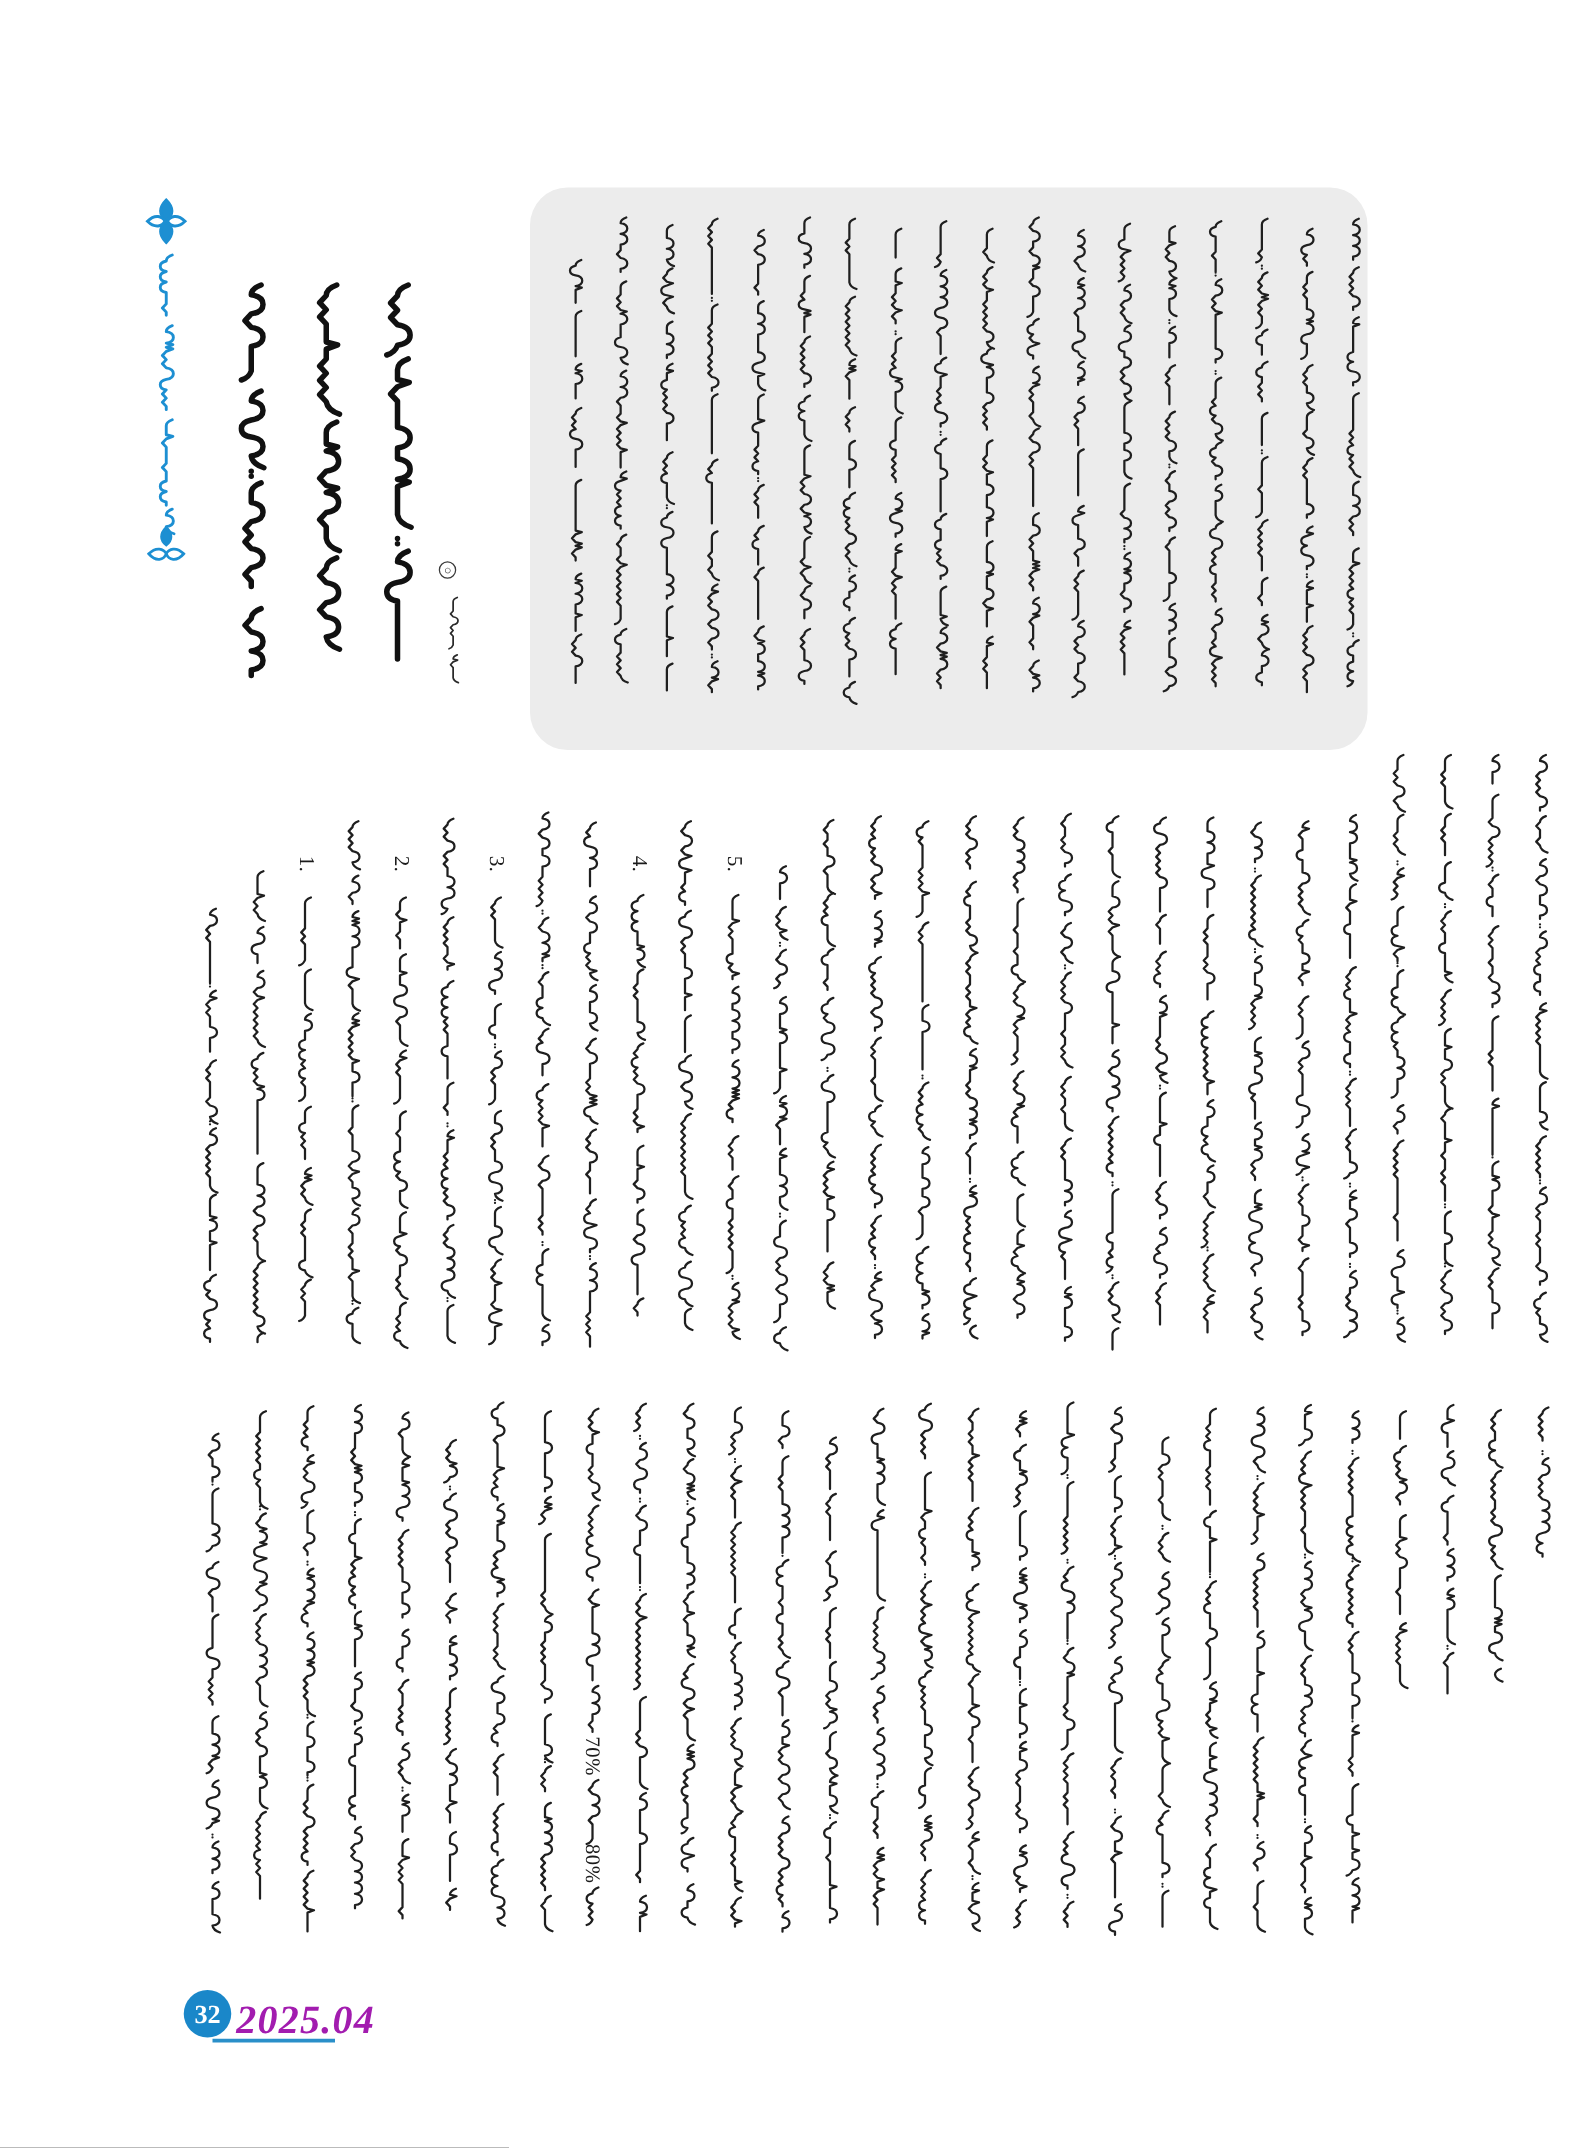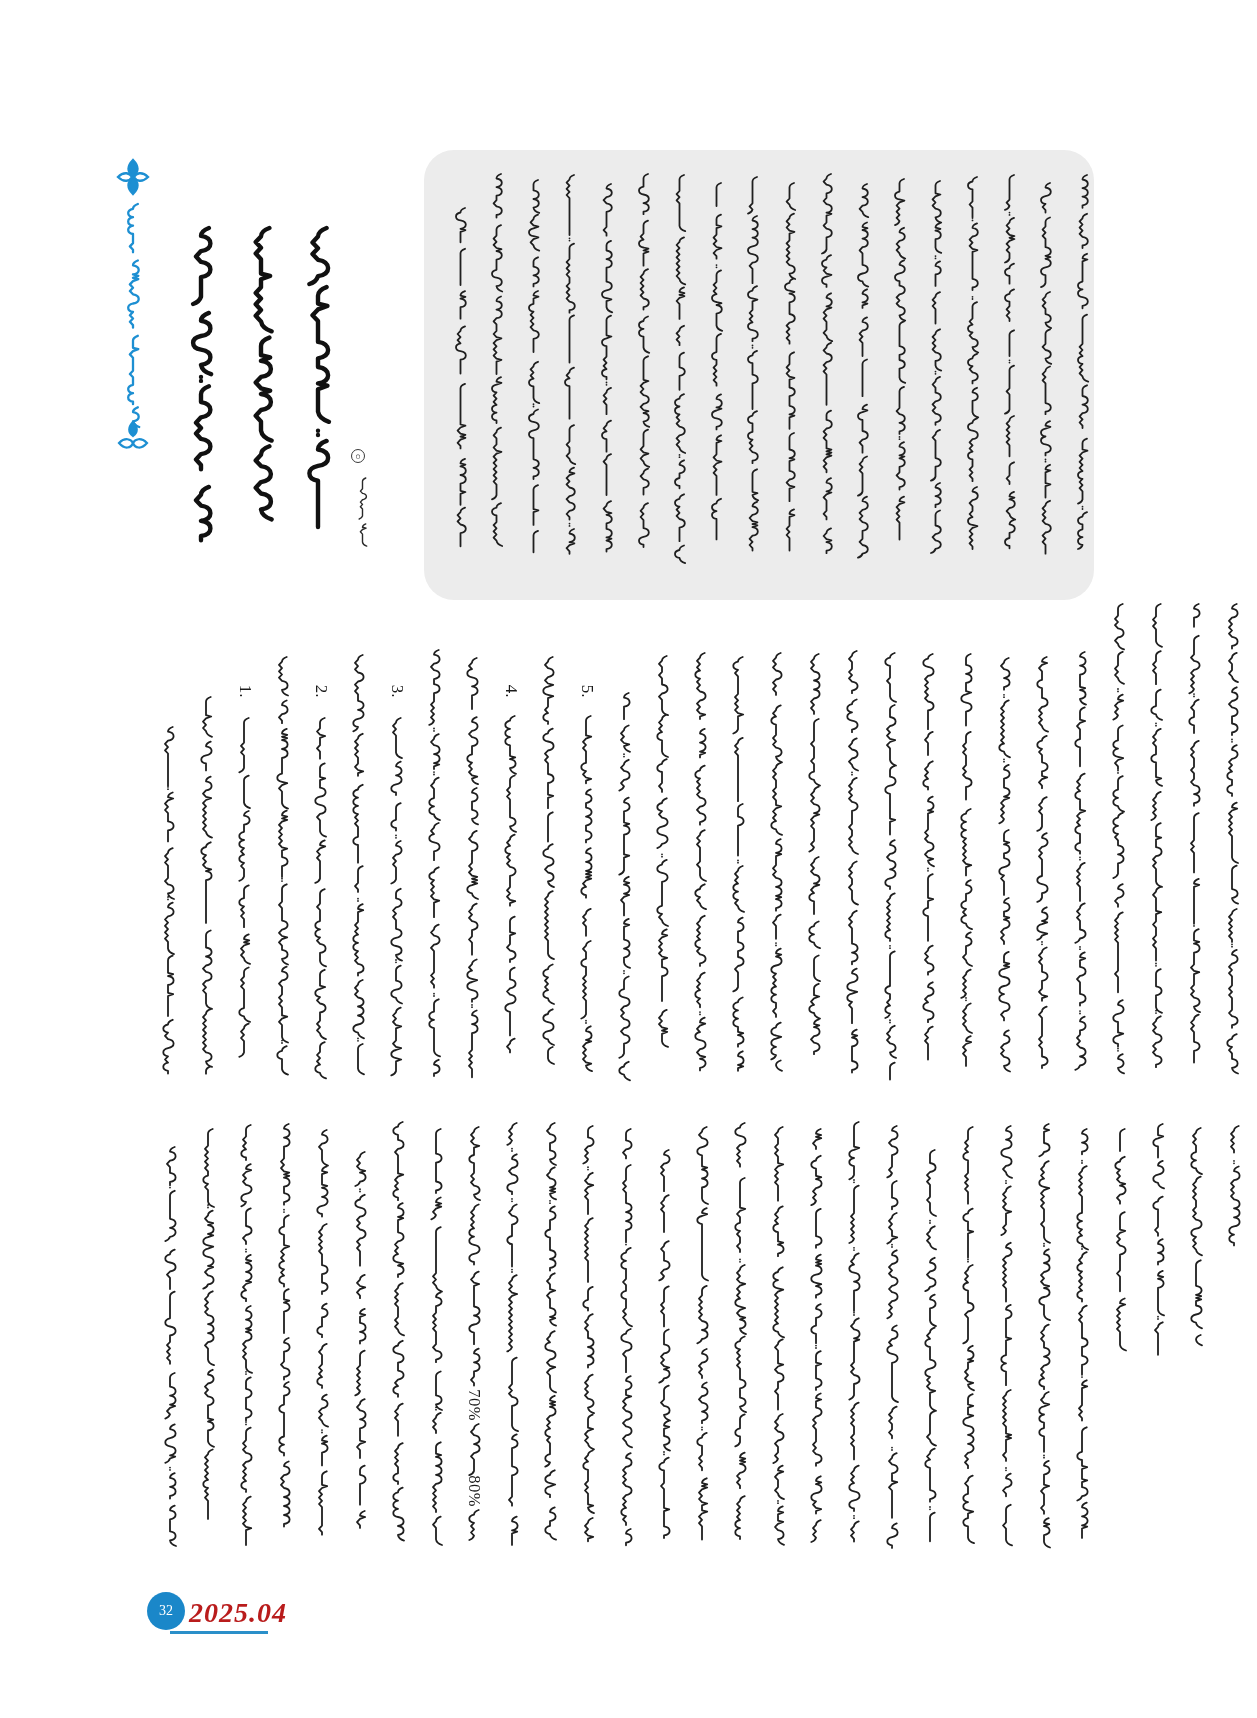--- a/index.html
+++ b/index.html
@@ -11,23 +11,23 @@
   .rot{transform:rotate(90deg);transform-origin:center center;
        display:flex;align-items:center;justify-content:center;
        font-family:"Liberation Serif", serif;color:#1b1b1b;}
   .list-marker{font-size:17px;}
   .pct{font-size:16.5px;letter-spacing:0.5px;}
   .author-ring{position:absolute;left:351px;top:449px;width:12px;height:12px;border-radius:50%;
                border:1.4px solid #3a3a3a;background:#fff;display:flex;align-items:center;
                justify-content:center;font-size:0;}
   .footer-badge{position:absolute;left:147px;top:1592px;width:38px;height:38px;border-radius:50%;
                 background:#1a87c9;color:#ffffff;display:flex;align-items:center;justify-content:center;
-                font-size:14px;font-weight:normal;font-family:"Liberation Serif",serif;}
-  .issue{position:absolute;left:189px;top:1597px;font-size:28px;font-weight:bold;font-style:italic;
-         color:#b91c1c;font-family:"Liberation Serif",serif;letter-spacing:1px;text-align:right;}
+                font-size:21px;font-weight:bold;font-family:"Liberation Serif",serif;}
+  .issue{position:absolute;left:189px;top:1597px;font-size:32px;font-weight:bold;font-style:italic;
+         color:#a21caf;font-family:"Liberation Serif",serif;letter-spacing:1px;text-align:right;}
   .footer-line{position:absolute;left:170px;top:1631px;width:98px;height:2.6px;background:#2a8fc9;}
 </style>
 </head>
 <body>
 
 <div class="page">
 
   <svg class="abs" style="left:114px;top:157px" width="38" height="40" viewBox="0 0 38 40">
     <g fill="none" stroke="#1d8fd2" stroke-width="2.4" stroke-linecap="round">
       <path d="M19 3 C25 9 25 15 19 19 C13 15 13 9 19 3 Z" fill="#1d8fd2"></path>

